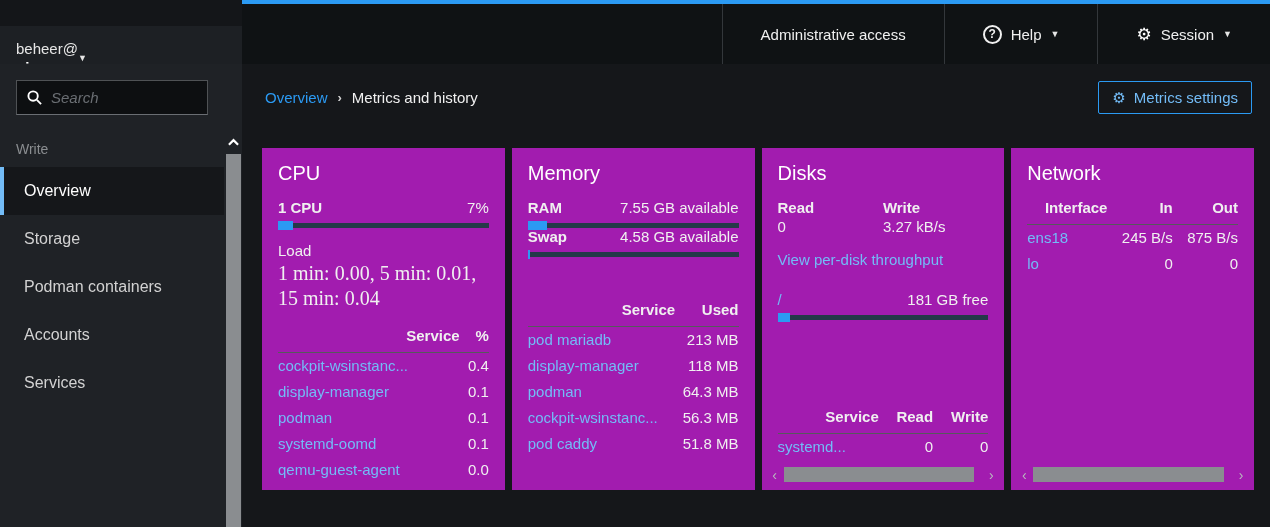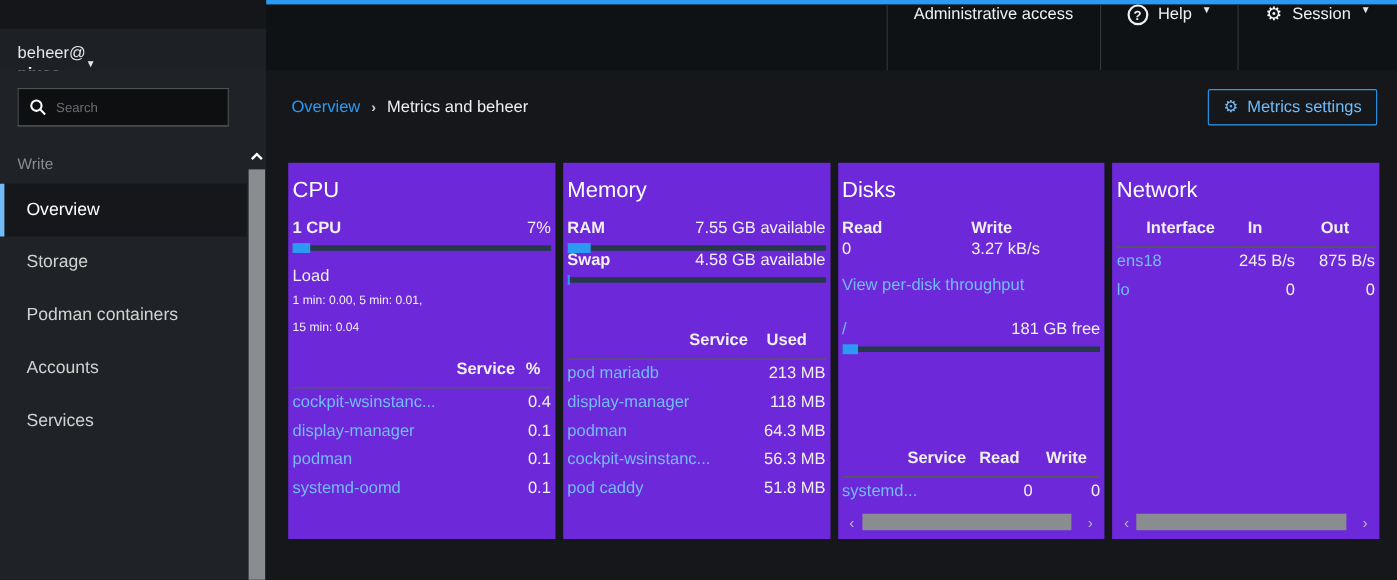--- a/index.html
+++ b/index.html
@@ -17,21 +17,21 @@
     cursor:pointer;
     margin-top:26px;
   }
   .mh-user-line1 { font-size:15px; color:#e6e6e6; line-height:19px; }
   .mh-user-line2 { font-size:15px; font-weight:700; color:#ffffff; line-height:19px; }
   .caret { font-size:9px; color:#e6e6e6; }
   .mh-right {
     flex:1; height:64px; background:#0f1214; border-top:4px solid #2b9af3;
     display:flex; justify-content:flex-end; align-items:stretch;
   }
-  .mh-item { display:flex; align-items:flex-start; gap:9px; padding:0 24px; font-size:15px; color:#f0f0f0; cursor:pointer; }
+  .mh-item { display:flex; align-items:center; gap:9px; padding:0 38px; font-size:15px; color:#f0f0f0; cursor:pointer; }
   .mh-item.bordered { border-left:1px solid #33373b; }
   .qicon {
     width:19px; height:19px; border:2px solid #f0f0f0; border-radius:50%;
     display:flex; align-items:center; justify-content:center;
     font-size:12px; font-weight:700; color:#f0f0f0;
   }
   .gear { font-size:17px; line-height:1; color:#ffffff; }
 
   
   .sidebar {
@@ -39,21 +39,21 @@
     background:#1f2226; padding-right:18px;
   }
   .search-box {
     margin:16px 16px 0 16px; height:35px; background:#0d0f11;
     border:1px solid #4f5255; border-bottom-color:#6a6e73;
     display:flex; align-items:center; gap:9px; padding:0 10px;
   }
   .search-box svg { flex:none; }
   .search-box input {
     background:transparent; border:none; outline:none; color:#c2410c;
-    font-family:"Liberation Sans",sans-serif; font-size:12px; width:100%;
+    font-family:"Liberation Sans",sans-serif; font-size:15px; width:100%;font-style:italic;
   }
   .search-box input::placeholder { color:#6a6e73; }
   .nav-section-label { margin:26px 0 10px 16px; font-size:14px; color:#8a8d90; }
   .nav-item {
     height:48px; display:flex; align-items:center; padding-left:24px;
     font-size:16px; color:#d2d2d2; cursor:pointer;
   }
   .nav-item.active {
     background:#15171a; color:#ffffff;
     border-left:4px solid #73bcf7; padding-left:20px;
@@ -83,34 +83,34 @@
     color:#73bcf7; font-size:15px; font-family:"Liberation Sans",sans-serif; cursor:pointer;
   }
   .settings-btn .gear { color:#73bcf7; font-size:15px; }
 
   
   .cards {
     margin:18px 16px 0 20px;
     display:grid; grid-template-columns:repeat(4,1fr); gap:7px;
   }
   .card {
-    background:#6d28d9; height:342px; padding:14px 4px; position:relative; overflow:hidden;
+    background:#a21caf; height:342px; padding:14px 16px; position:relative; overflow:hidden;
   }
   .card-title { font-size:20px; font-weight:500; color:#ffffff; margin-bottom:14px; }
 
   .metric-row { display:flex; justify-content:space-between; align-items:baseline; font-size:15px; margin-top:0; }
   .metric-row .lbl { font-weight:700; }
   .pbar { height:5px; background:#253949; position:relative; margin-top:7px; }
   .pfill { position:absolute; left:0; top:-2px; height:9px; background:#2b9af3; }
 
   .load-label { font-weight:400; font-size:15px; margin-top:14px; }
-  .load-line { font-size:11px; line-height:22px; margin-top:3px; color:#f0f0f0; }
+  .load-line { font-size:20px; line-height:22px; margin-top:3px; color:#f0f0f0;font-family:Liberation Serif, serif; }
 
   table.svc { width:100%; border-collapse:collapse; font-size:15px; }
-  table.svc th { font-weight:700; padding:0 0 8px 0; border-bottom:1px solid #57595c; color:#f0f0f0; }
+  table.svc th { font-weight:700; text-align:right; padding:0 0 8px 0; border-bottom:1px solid #57595c; color:#f0f0f0; }
   table.svc th:first-child { text-align:right; }
   table.svc td { text-align:right; padding:4px 0 5px 0; color:#f0f0f0; }
   table.svc td:first-child { text-align:left; }
   table.svc a { color:#73bcf7; text-decoration:none; cursor:pointer; }
 
   .mt-cpu-table { margin-top:18px; }
   .mt-mem-table { margin-top:44px; }
   .mt-disk-table { margin-top:88px; }
 
   .rw-grid { display:grid; grid-template-columns:1fr 1fr; margin-top:2px; font-size:15px; row-gap:2px; }
@@ -178,21 +178,21 @@
     <div class="thumb"></div>
   </div>
 </nav>
 
 <main class="content">
 
   <div class="breadcrumb-bar">
     <div class="breadcrumb">
       <a>Overview</a>
       <span class="crumb-sep">›</span>
-      <span class="crumb-current">Metrics and beheer</span>
+      <span class="crumb-current">Metrics and history</span>
     </div>
     <button class="settings-btn">
       <span class="gear">⚙</span>
       <span>Metrics settings</span>
     </button>
   </div>
 
   <div class="cards">
 
     <section class="card">
@@ -223,20 +223,24 @@
             <td><a>display-manager</a></td>
             <td>0.1</td>
           </tr>
           <tr>
             <td><a>podman</a></td>
             <td>0.1</td>
           </tr>
           <tr>
             <td><a>systemd-oomd</a></td>
             <td>0.1</td>
+          </tr>
+          <tr>
+            <td><a>qemu-guest-agent</a></td>
+            <td>0.0</td>
           </tr>
         </tbody>
       </table>
     </section>
 
     <section class="card">
       <h2 class="card-title">Memory</h2>
       <div class="metric-row">
         <span class="lbl">RAM</span>
         <span>7.55 GB available</span>

